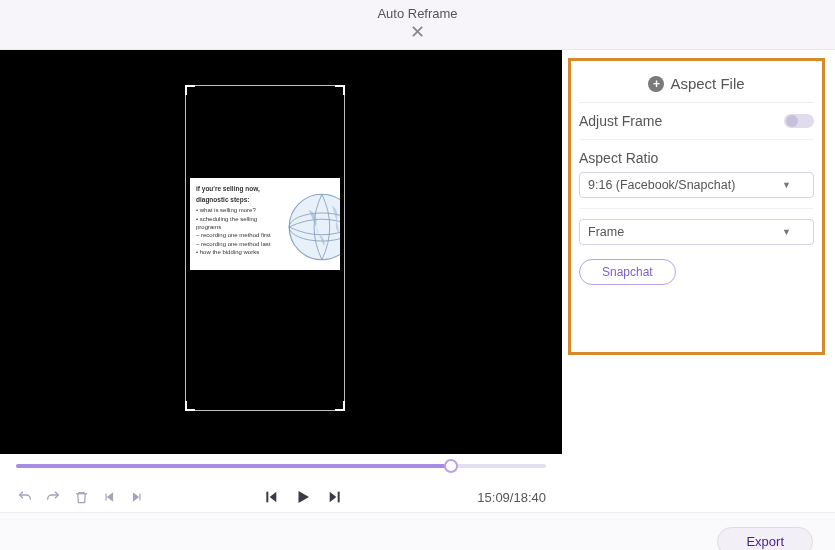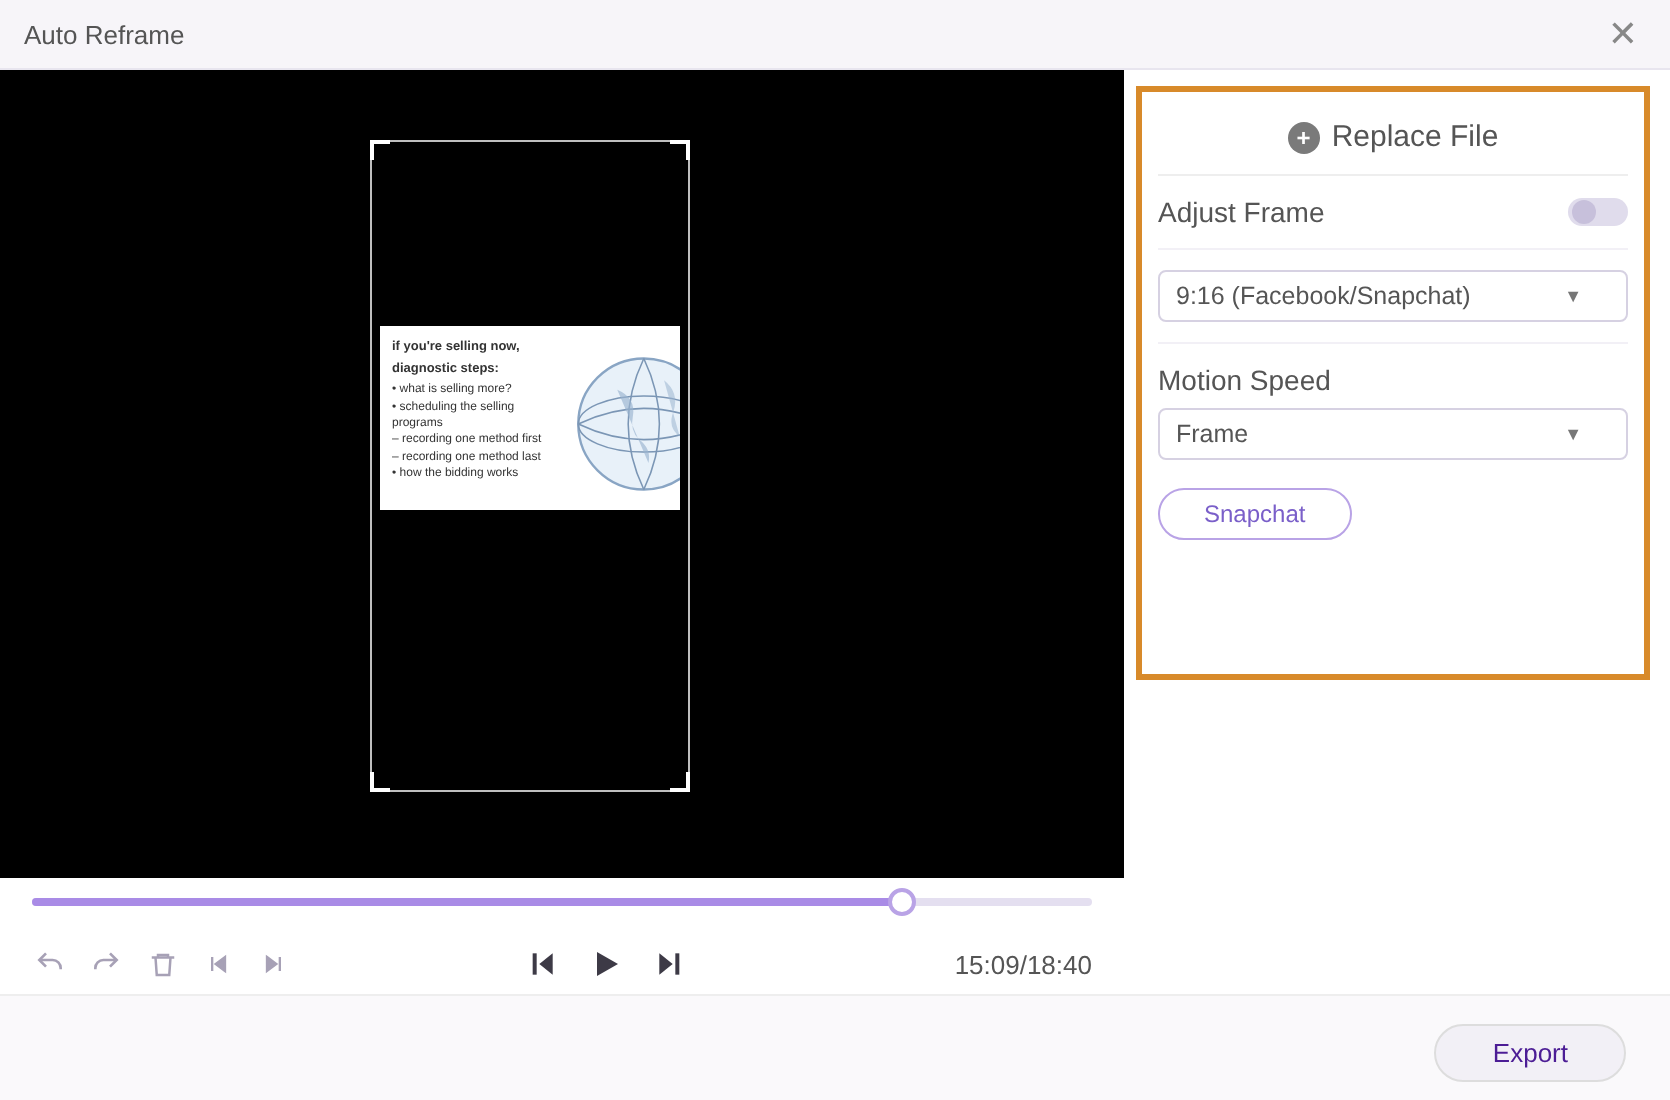--- a/index.html
+++ b/index.html
@@ -1,18 +1,18 @@
 <!DOCTYPE html>
 <html><head>
   <meta charset="utf-8">
   <style>
     * { margin: 0; padding: 0; box-sizing: border-box; font-family: "Segoe UI", Arial, sans-serif; }
     body { width: 835px; height: 550px; background: #fff; overflow: hidden; }
     
-    .titlebar { display: flex; justify-content: space-between; align-items: center; padding: 6px 12px; background: #f7f5f9; border-bottom: 1px solid #e8e5ef; }
+    .titlebar { display: flex; justify-content: space-between; align-items: center; padding: 6px 12px; background: #f7f5f9; border-bottom: 1px solid #e8e5ef; flex-direction: column; }
     .titlebar .title { font-size: 13px; color: #555; }
     .titlebar .close { font-size: 18px; color: #888; cursor: pointer; padding: 0 4px; }
     
     .main { display: flex; height: 462px; }
     
     .left { flex: 1; display: flex; flex-direction: column; }
     .video-area { flex: 1; background: #000; position: relative; }
     .frame-box { position: absolute; top: 35px; left: 185px; width: 160px; height: 326px; border: 1px solid rgba(255,255,255,0.75); }
     .frame-box .corner { position: absolute; width: 10px; height: 10px; border: 2px solid #fff; }
     .frame-box .tl { top: -1px; left: -1px; border-right: none; border-bottom: none; }
@@ -153,41 +153,41 @@
         </span>
       </div>
       <div class="timecode">15:09/18:40</div>
     </div>
   </div>
 
   <div class="right">
     <div class="panel-frame">
       <div class="replace-file">
         <span class="plus">+</span>
-        <span>Replace File</span>
+        <span>Aspect File</span>
       </div>
 
       <div class="section">
         <div class="sec-row">
           <span class="sec-label" style="margin:0">Adjust Frame</span>
           <div class="toggle">
             <div class="thumb"></div>
           </div>
         </div>
       </div>
 
       <div class="section">
+        <div class="sec-label">Aspect Ratio</div>
         <div class="select">
           <span>9:16 (Facebook/Snapchat)</span>
           <span class="caret">▼</span>
         </div>
       </div>
 
       <div class="section nb">
-        <div class="sec-label">Motion Speed</div>
         <div class="select">
           <span>Frame</span>
           <span class="caret">▼</span>
         </div>
         <button class="analyze-btn">Snapchat</button>
       </div>
     </div>
   </div>
 </div>
 

